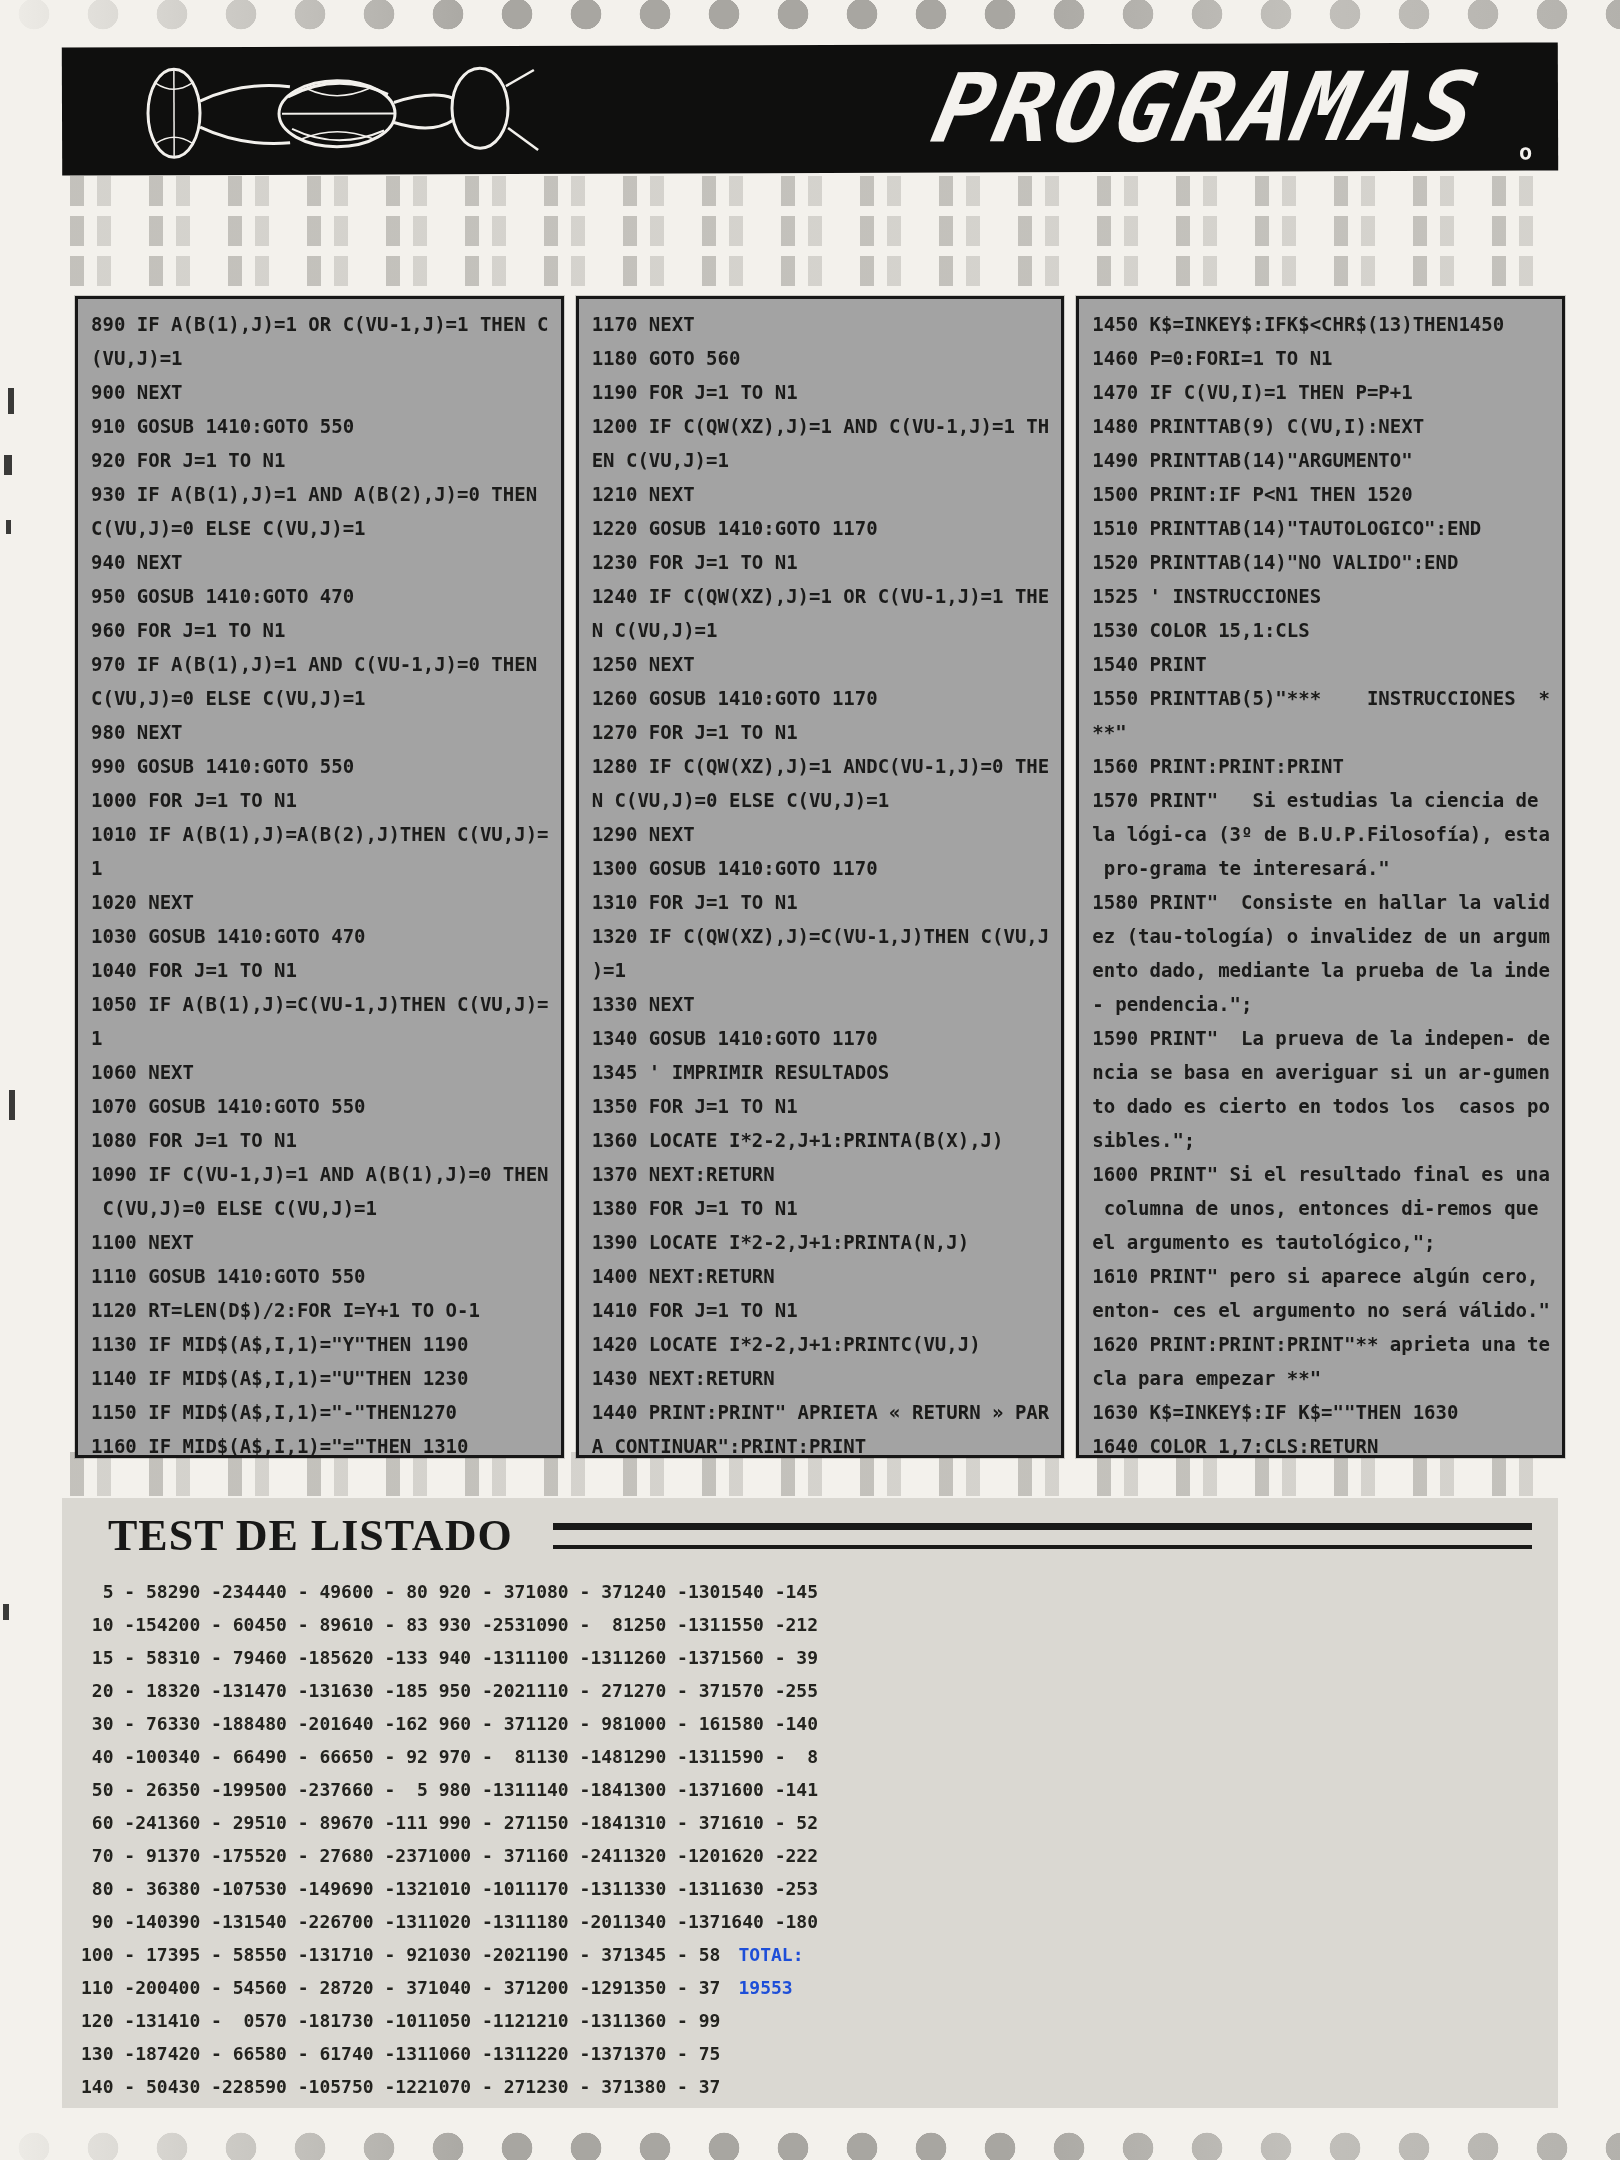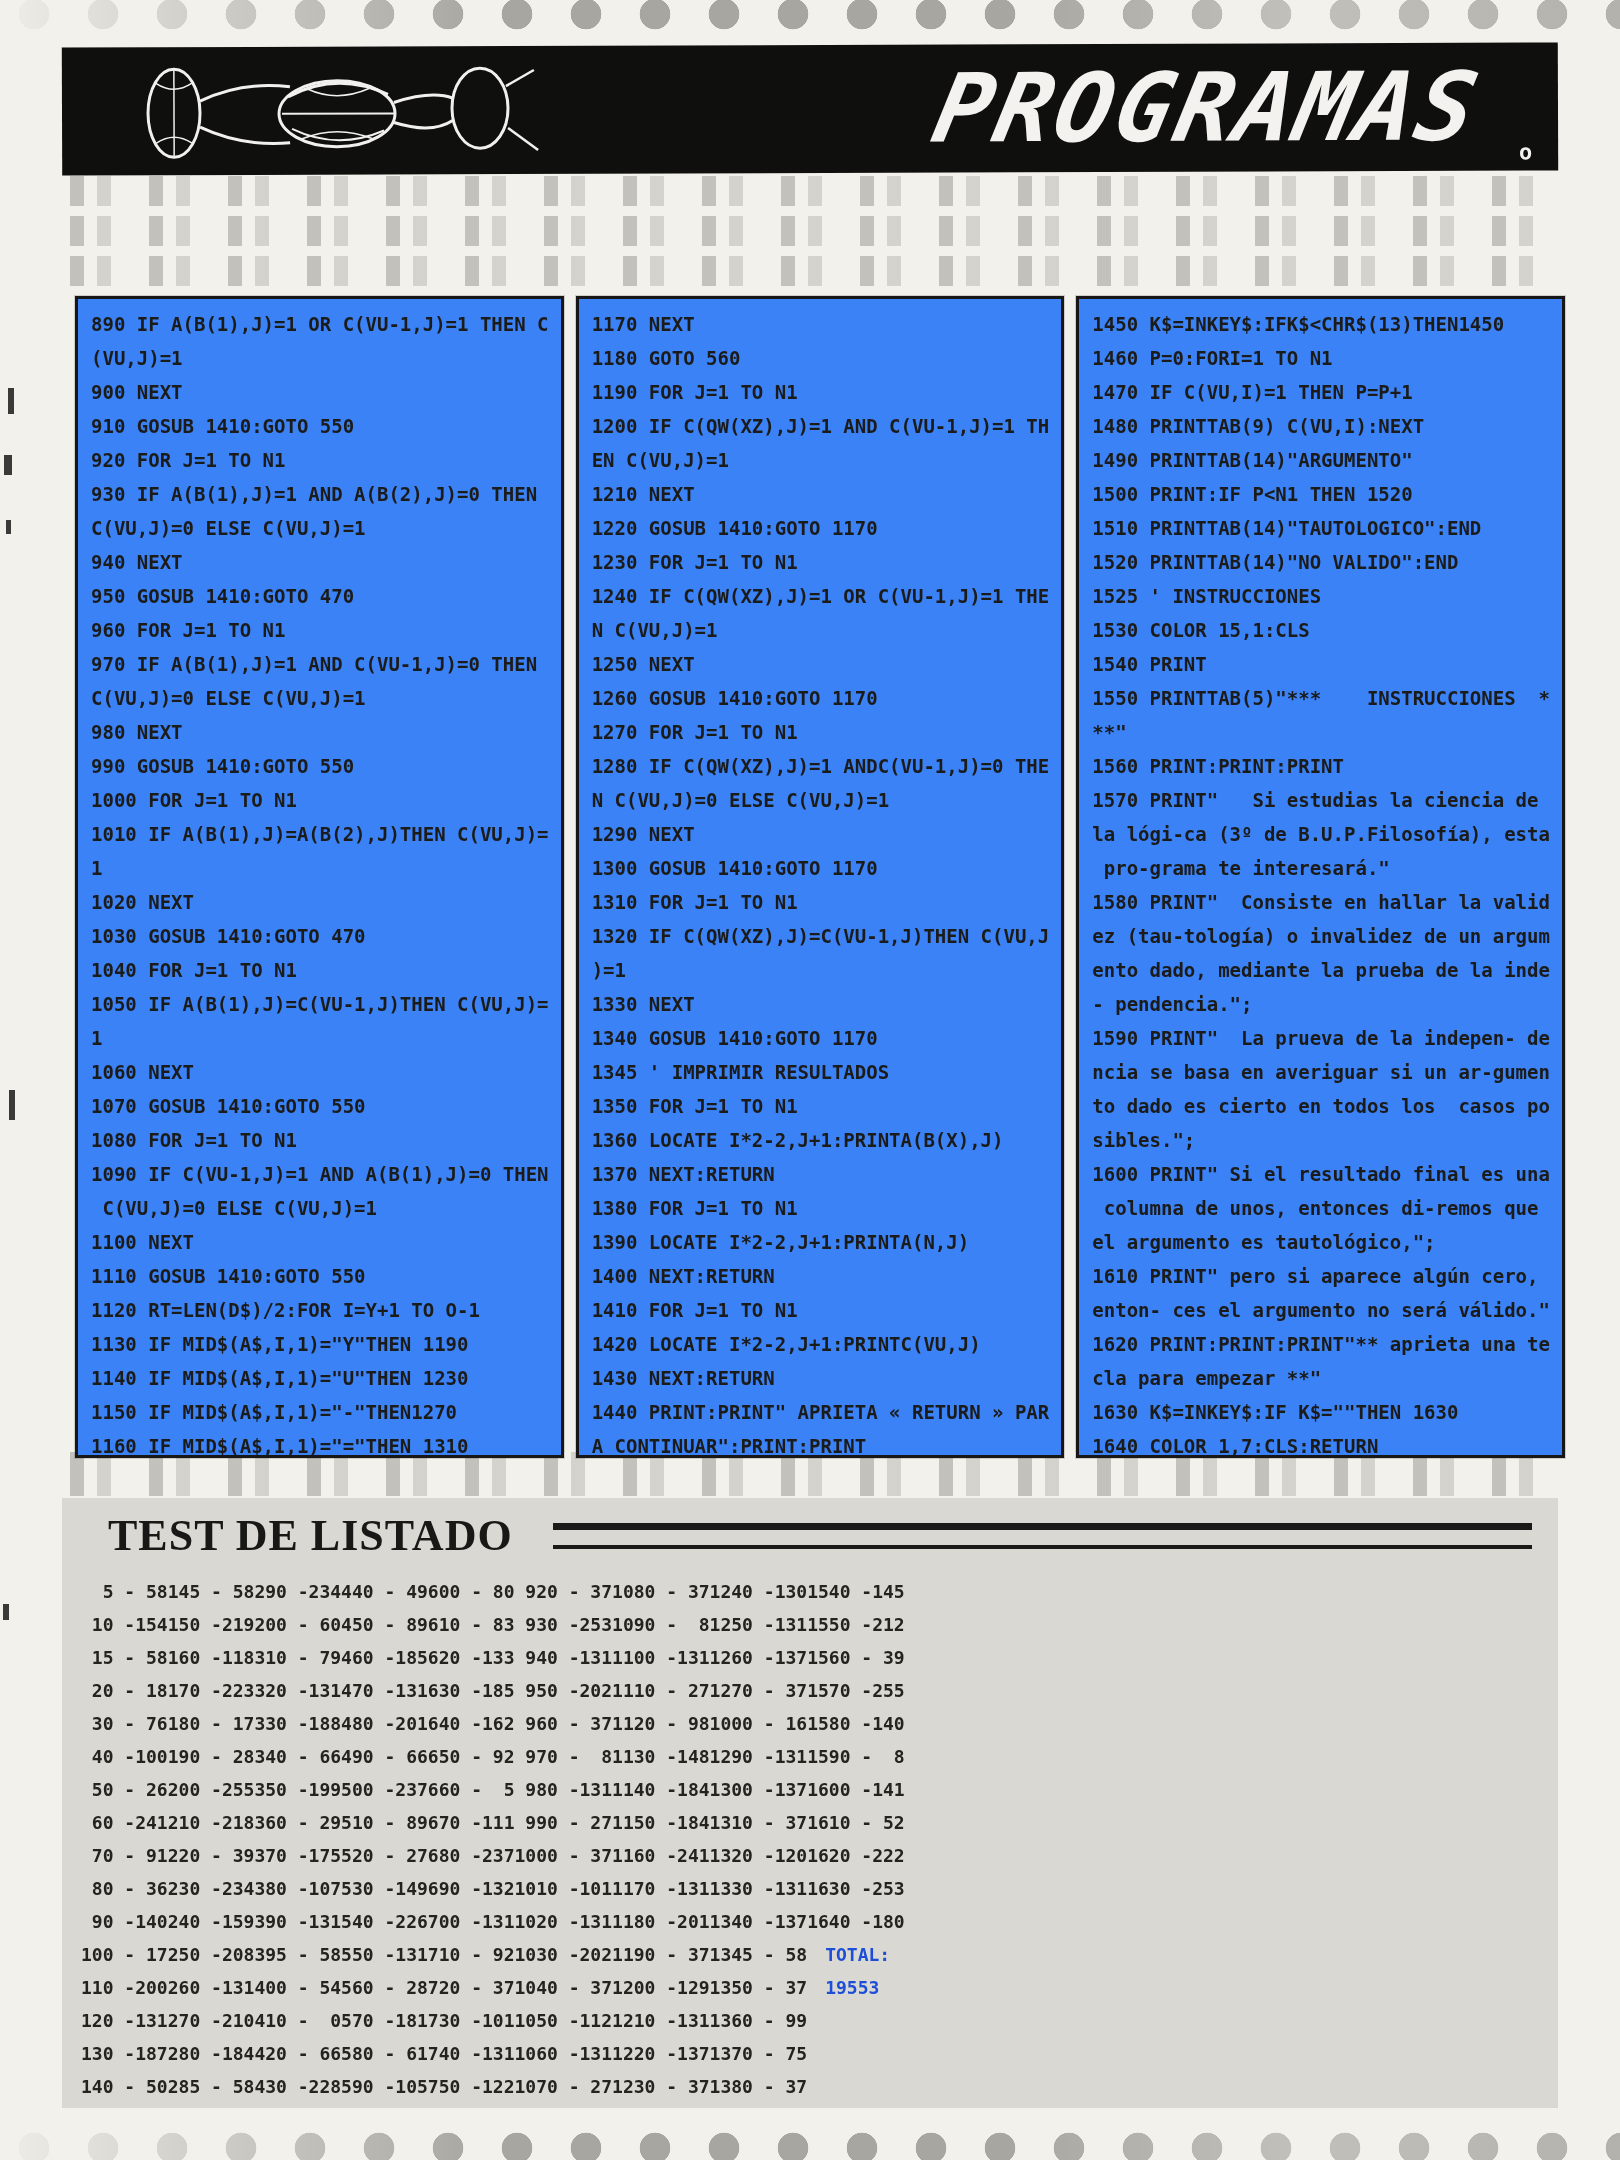--- a/index.html
+++ b/index.html
@@ -26,21 +26,21 @@
   .stripes{position:absolute;left:70px;width:1482px;z-index:0;
           background:repeating-linear-gradient(90deg,rgba(148,146,140,.5) 0 14px,rgba(0,0,0,0) 14px 27px,
                      rgba(148,146,140,.32) 27px 41px,rgba(0,0,0,0) 41px 79px);}
   .stripes-a{top:176px;height:118px;}
   .stripes-a::after{content:"";position:absolute;inset:0;
           background:repeating-linear-gradient(180deg,rgba(0,0,0,0) 0 30px,#f3f1ec 30px 40px);}
   .stripes-b{top:1452px;height:44px;}
   
   .columns{position:absolute;left:75px;top:296px;width:1490px;display:flex;gap:12px;z-index:1;}
   .listing-box{box-sizing:border-box;width:489px;height:1162px;border:3px solid #171717;
-          background:#3b82f6;padding:8px 6px 6px 13px;box-shadow:0 0 0 1px rgba(0,0,0,.15);}
+          background:#a3a3a3;padding:8px 6px 6px 13px;box-shadow:0 0 0 1px rgba(0,0,0,.15);}
   .listing-box pre{margin:0;font-family:"DejaVu Sans Mono",monospace;font-weight:bold;
           font-size:19px;line-height:34px;color:#1b1b1a;white-space:pre;overflow:hidden;}
   
   .test{position:absolute;left:62px;top:1498px;width:1496px;height:610px;background:#dad8d2;z-index:1;}
   .test-header{display:flex;align-items:center;padding:12px 26px 0 46px;gap:20px;}
   .test-header h1{margin:0;font-family:"Liberation Serif",serif;font-weight:bold;font-size:44px;
           letter-spacing:1px;color:#181817;white-space:nowrap;}
   .double-rule{flex:1;margin-left:20px;height:15px;border-top:7px solid #1a1a19;border-bottom:4px solid #1a1a19;}
   .grid{display:flex;justify-content:flex-start;margin-top:14px;padding:0 26px 0 19px;}
   .grid pre{margin:0;font-family:"DejaVu Sans Mono",monospace;font-weight:bold;font-size:18px;
@@ -217,36 +217,20 @@
  50 - 26
  60 -241
  70 - 91
  80 - 36
  90 -140
 100 - 17
 110 -200
 120 -131
 130 -187
 140 - 50</pre>
-      <pre class="cs">145 - 58
-150 -219
-160 -118
-170 -223
-180 - 17
-190 - 28
-200 -255
-210 -218
-220 - 39
-230 -234
-240 -159
-250 -208
-260 -131
-270 -210
-280 -184
-285 - 58</pre>
       <pre class="cs">290 -234
 200 - 60
 310 - 79
 320 -131
 330 -188
 340 - 66
 350 -199
 360 - 29
 370 -175
 380 -107

